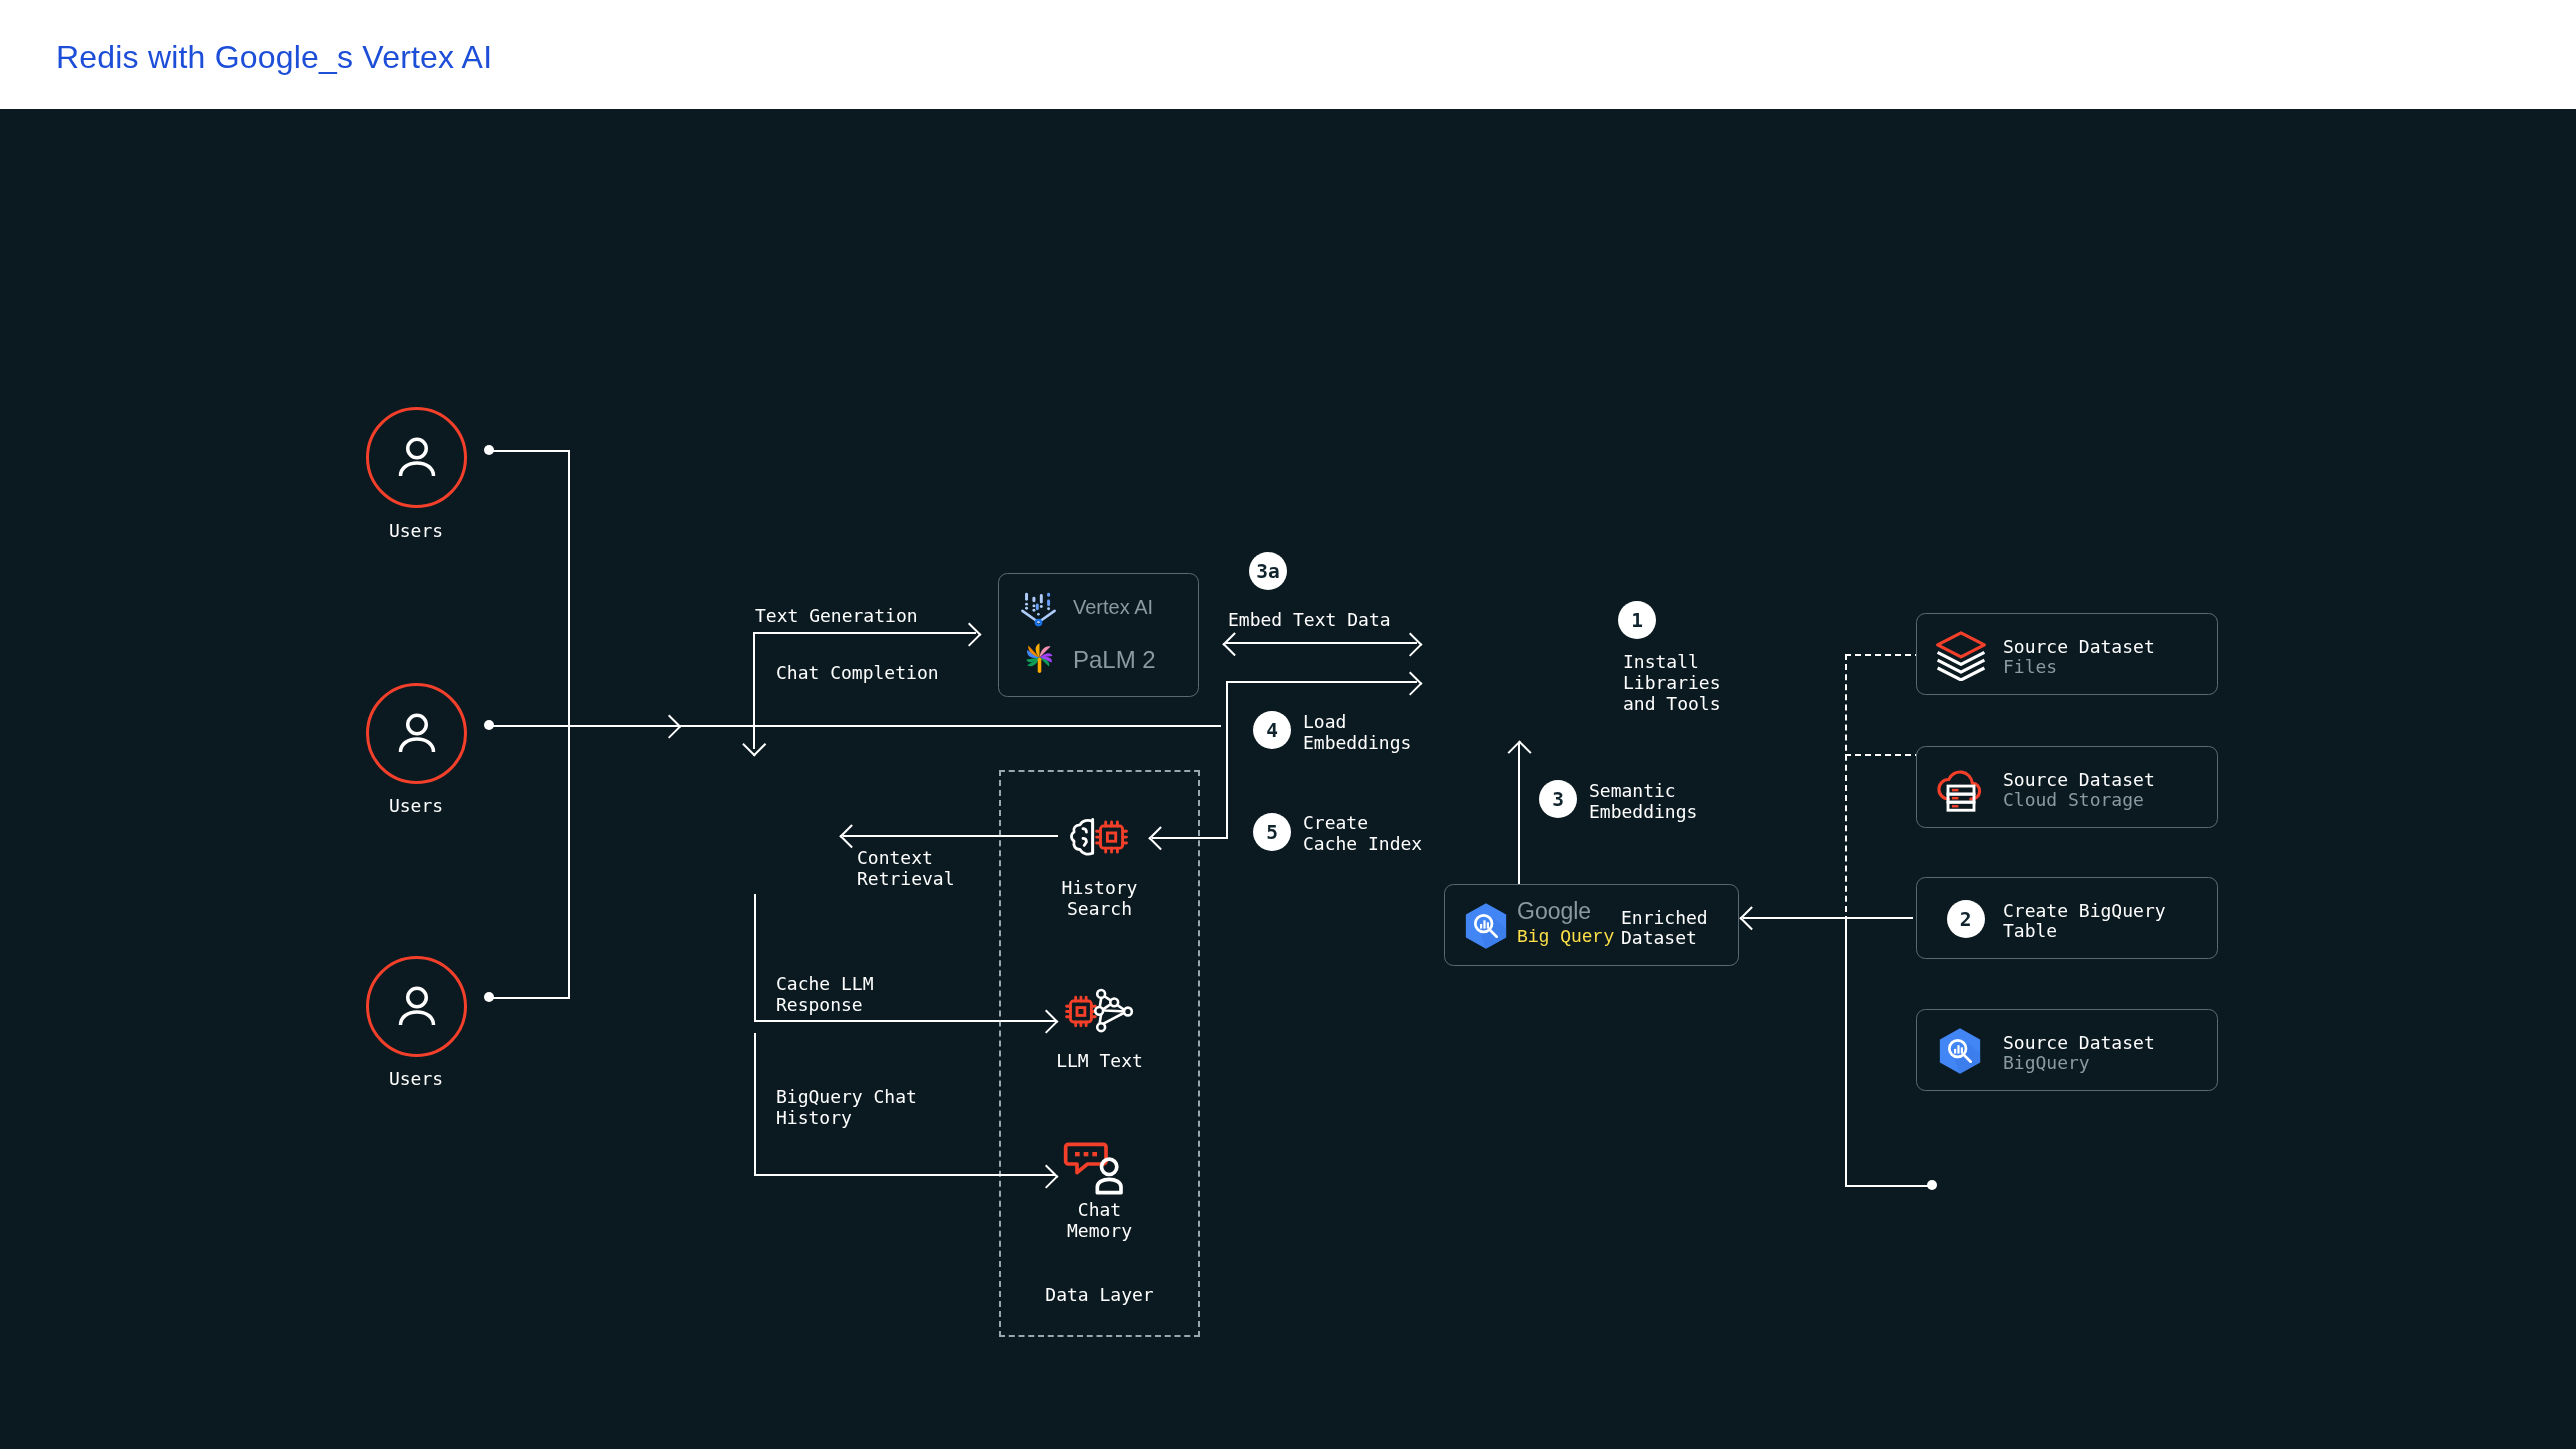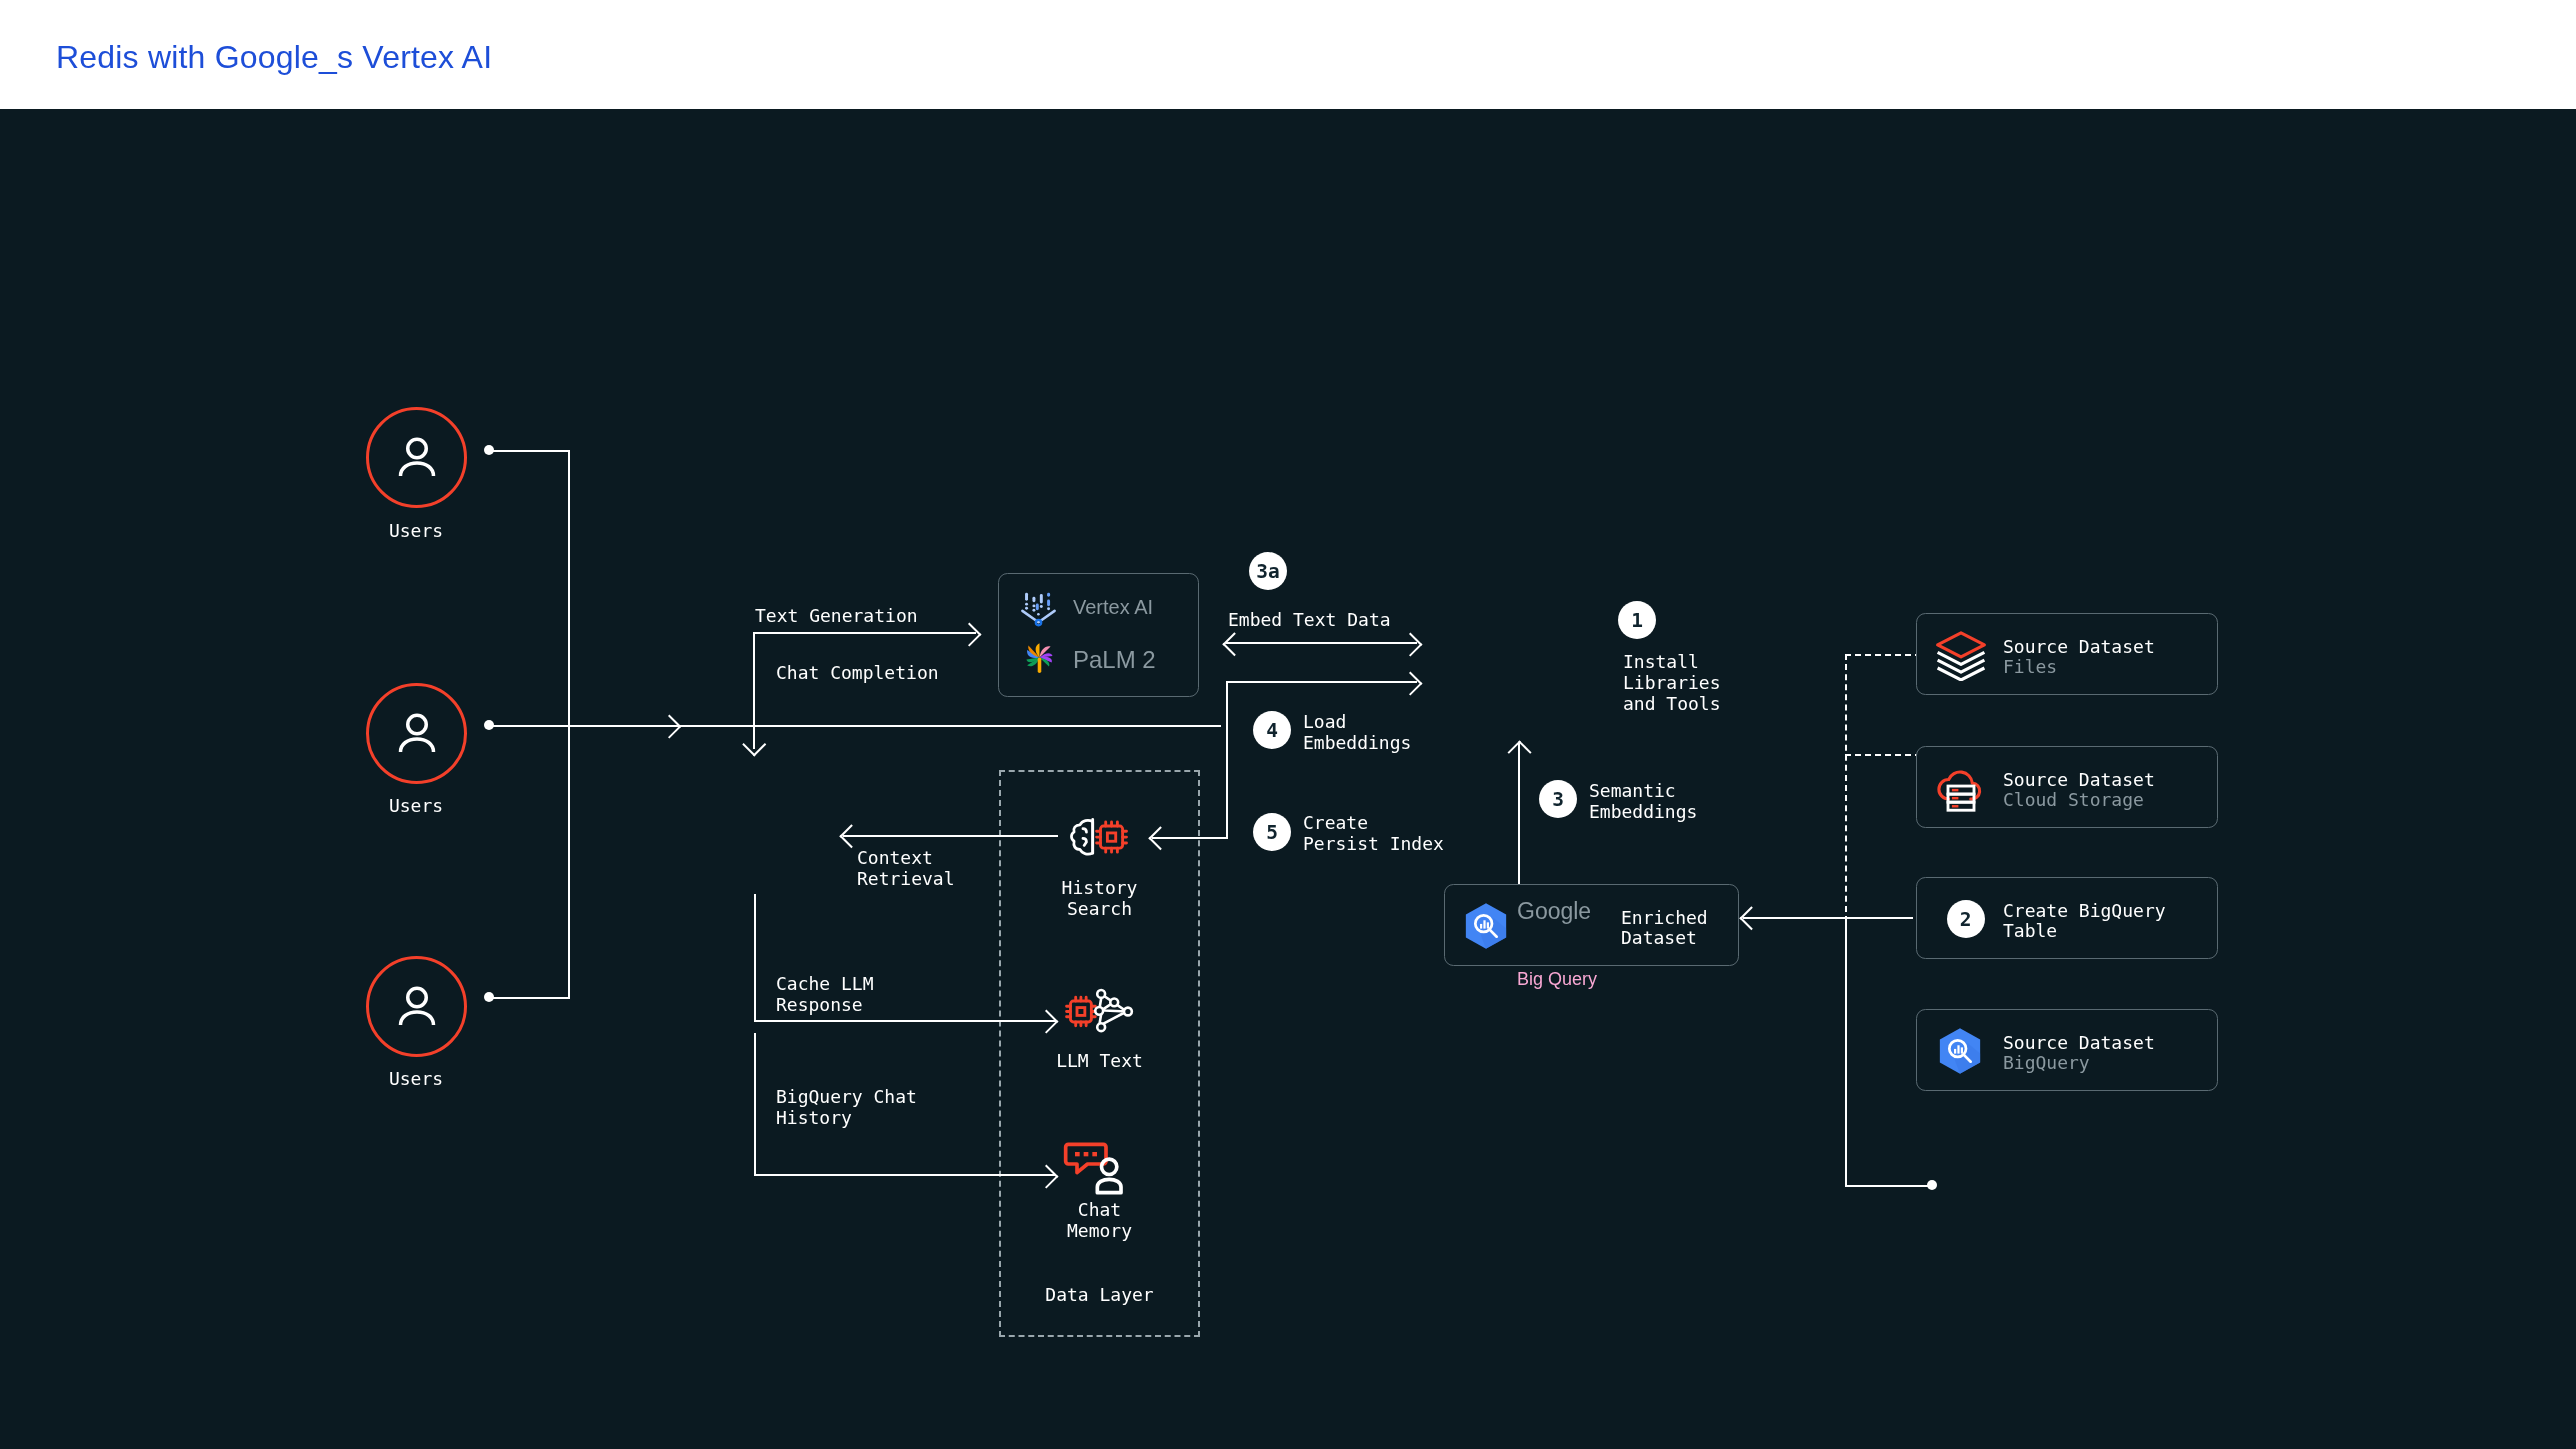--- a/index.html
+++ b/index.html
@@ -222,21 +222,21 @@
 
     <div class="badge" style="left:1253px;top:602px;">4</div>
     <div class="lbl" style="left:1303px;top:602px;">Load</div>
     <div class="lbl" style="left:1303px;top:623px;">Embeddings</div>
     <div class="hl" style="left:1226px;top:572px;width:191px;"></div>
     <div class="vl" style="left:1226px;top:572px;height:158px;"></div>
     <div class="ar ar-r" style="left:1402px;top:566px;"></div>
 
     <div class="badge" style="left:1253px;top:704px;">5</div>
     <div class="lbl" style="left:1303px;top:703px;">Create</div>
-    <div class="lbl" style="left:1303px;top:724px;">Persist Index</div>
+    <div class="lbl" style="left:1303px;top:724px;">Cache Index</div>
     <div class="hl" style="left:1152px;top:728px;width:75px;"></div>
     <div class="ar ar-l" style="left:1152px;top:721px;"></div>
 
 
     <div class="badge" style="left:1618px;top:492px;">1</div>
     <div class="lbl" style="left:1623px;top:542px;">Install</div>
     <div class="lbl" style="left:1623px;top:563px;">Libraries</div>
     <div class="lbl" style="left:1623px;top:584px;">and Tools</div>
 
     <div class="vl" style="left:1518px;top:634px;height:154px;"></div>
@@ -254,21 +254,21 @@
           <circle cx="18.2" cy="18.2" r="6.4"></circle>
           <path d="M22.8 22.8 L28.2 28.2" stroke-linecap="round"></path>
         </g>
         <g fill="#ffffff">
           <rect x="15.4" y="18.4" width="1.7" height="3.6"></rect>
           <rect x="18" y="15.6" width="1.7" height="6.4"></rect>
           <rect x="20.6" y="17.2" width="1.7" height="4.8"></rect>
         </g>
       </svg>
       <div style="position:absolute;left:72px;top:13.4px;font-family:'Liberation Sans',sans-serif;font-size:23px;color:#8b99a0;">Google</div>
-      <div style="position:absolute;left:72px;top:42px;font-family:Liberation Sans, sans-serif;font-size:18px;color:#f9a8d4;margin-top:42px;">Big Query</div>
+      <div style="position:absolute;left:72px;top:42px;font-family:Liberation Mono, monospace;font-size:18px;color:#fde047;">Big Query</div>
       <div class="lbl" style="left:176px;top:21.5px;">Enriched</div>
       <div class="lbl" style="left:176px;top:42px;">Dataset</div>
     </div>
 
     <div class="hl" style="left:1743px;top:808px;width:170px;"></div>
     <div class="ar ar-l" style="left:1743px;top:801px;"></div>
 
     <div class="vl-d" style="left:1845px;top:545px;height:268px;"></div>
     <div class="hl-d" style="left:1845px;top:545px;width:86px;"></div>
     <div class="dot" style="left:1927px;top:540px;"></div>

